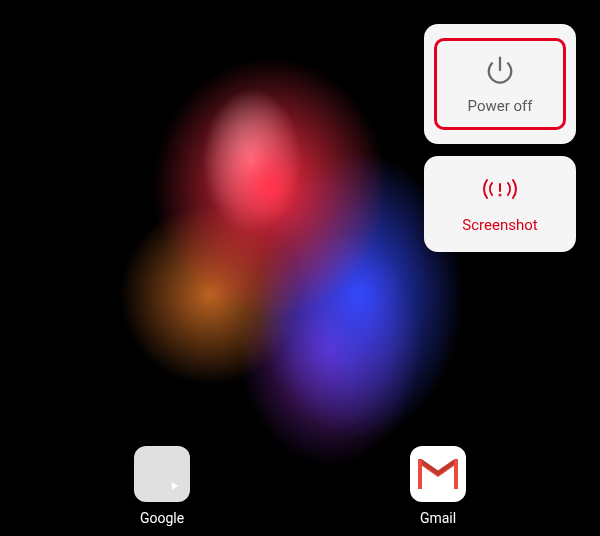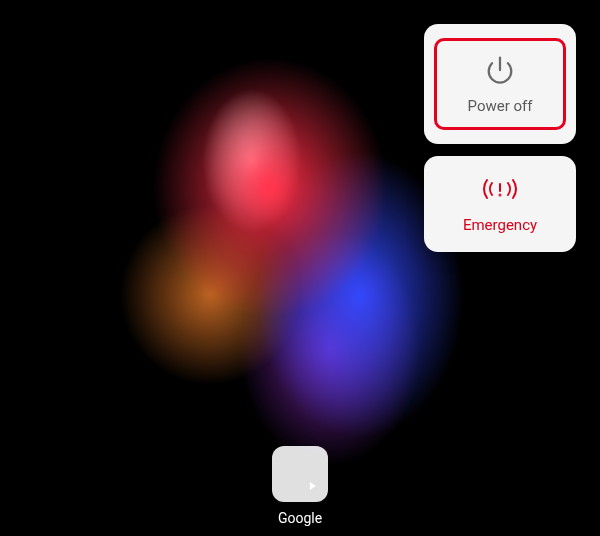--- a/index.html
+++ b/index.html
@@ -142,20 +142,32 @@
       <div class="mini" style="background:conic-gradient(#4285F4 0 25%,#EA4335 0 50%,#FBBC05 0 75%,#34A853 0);"></div>
       <div class="mini" style="background:radial-gradient(circle at 50% 50%, #4285F4 35%, #fff 36% 55%, #FBBC05 56% 70%, #34A853 71% 85%, #EA4335 86%);"></div>
       <div class="mini" style="background:linear-gradient(135deg,#34A853 0 33%,#4285F4 0 66%,#EA4335 0);"></div>
       <div class="mini" style="background:#FF0000;position:relative;">
         <div style="position:absolute;left:50%;top:50%;transform:translate(-35%,-50%);border-left:6px solid #fff;border-top:4px solid transparent;border-bottom:4px solid transparent;"></div>
       </div>
     </div>
     <span class="app-label">Google</span>
   </div>
 
+  <div class="app">
+    <div class="app-icon gmail-icon">
+      <svg width="40" height="30" viewBox="0 0 40 30">
+        <rect x="0" y="0" width="40" height="30" fill="#fff"></rect>
+        <path d="M0 4 L20 18 L40 4 L40 0 L20 14 L0 0 Z" fill="#E74C3C"></path>
+        <path d="M0 0 L20 14 L40 0" fill="none" stroke="#C0392B" stroke-width="4"></path>
+        <rect x="0" y="0" width="4" height="30" fill="#E74C3C"></rect>
+        <rect x="36" y="0" width="4" height="30" fill="#E74C3C"></rect>
+      </svg>
+    </div>
+    <span class="app-label">Gmail</span>
+  </div>
 
 
 </div>
 
 <div class="power-menu">
 
   <div class="panel main-panel">
 
     <div class="pm-item highlighted">
       <span class="pm-icon">
@@ -175,16 +187,16 @@
     <span class="emergency-icon">
       <svg width="34" height="26" viewBox="0 0 34 26" fill="none" stroke="currentColor" stroke-width="2" stroke-linecap="round">
         <path d="M9 7 a10 10 0 0 0 0 12"></path>
         <path d="M4 4 a15 15 0 0 0 0 18"></path>
         <path d="M25 7 a10 10 0 0 1 0 12"></path>
         <path d="M30 4 a15 15 0 0 1 0 18"></path>
         <line x1="17" y1="8" x2="17" y2="15"></line>
         <circle cx="17" cy="19" r="0.5" fill="currentColor"></circle>
       </svg>
     </span>
-    <span class="emergency-label">Emergency</span>
+    <span class="emergency-label">Screenshot</span>
   </div>
 
 </div>
 
 </body></html>

